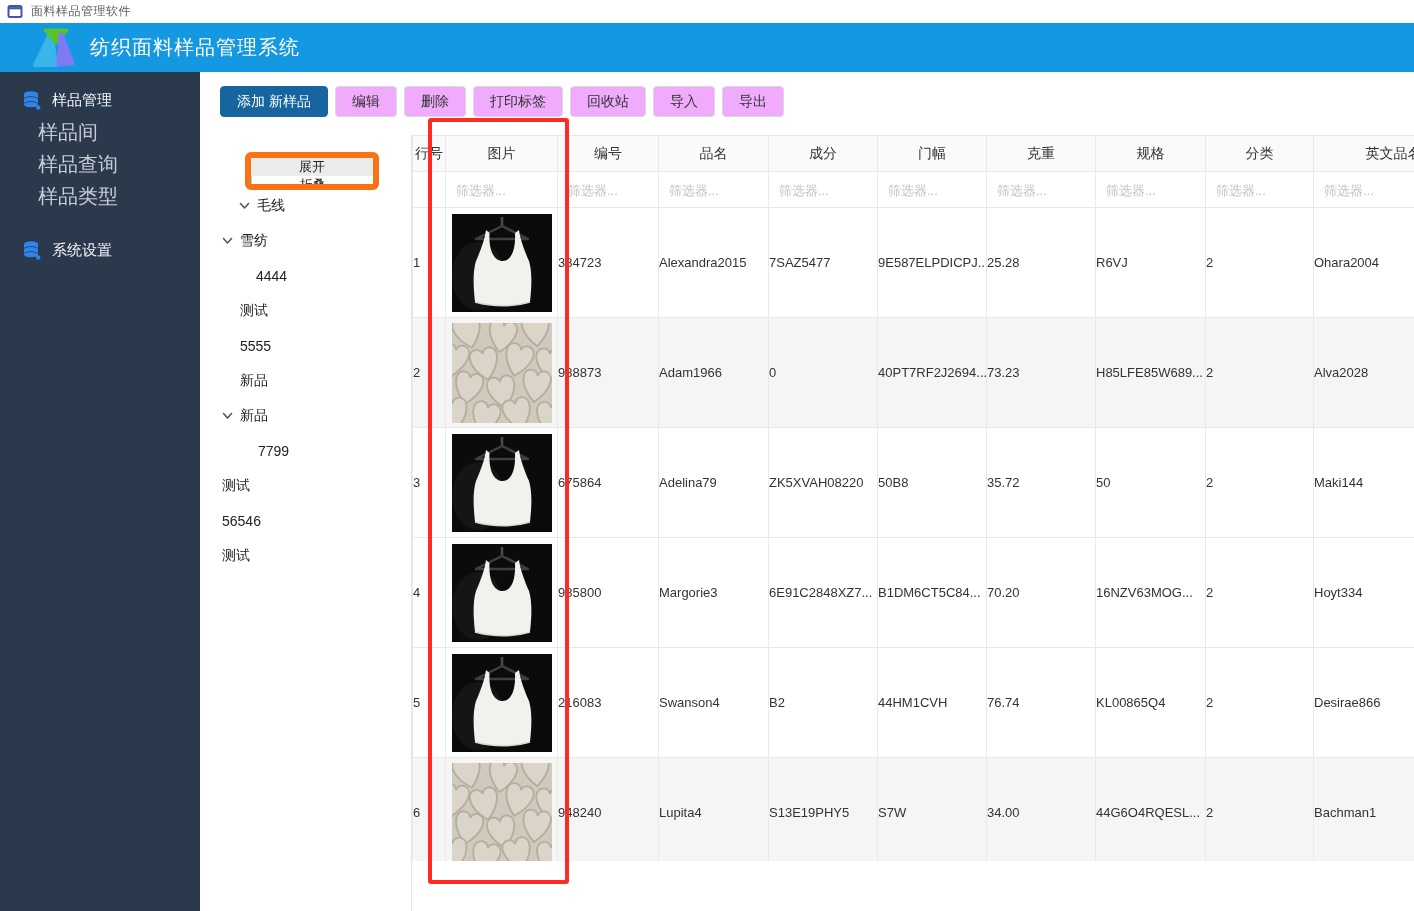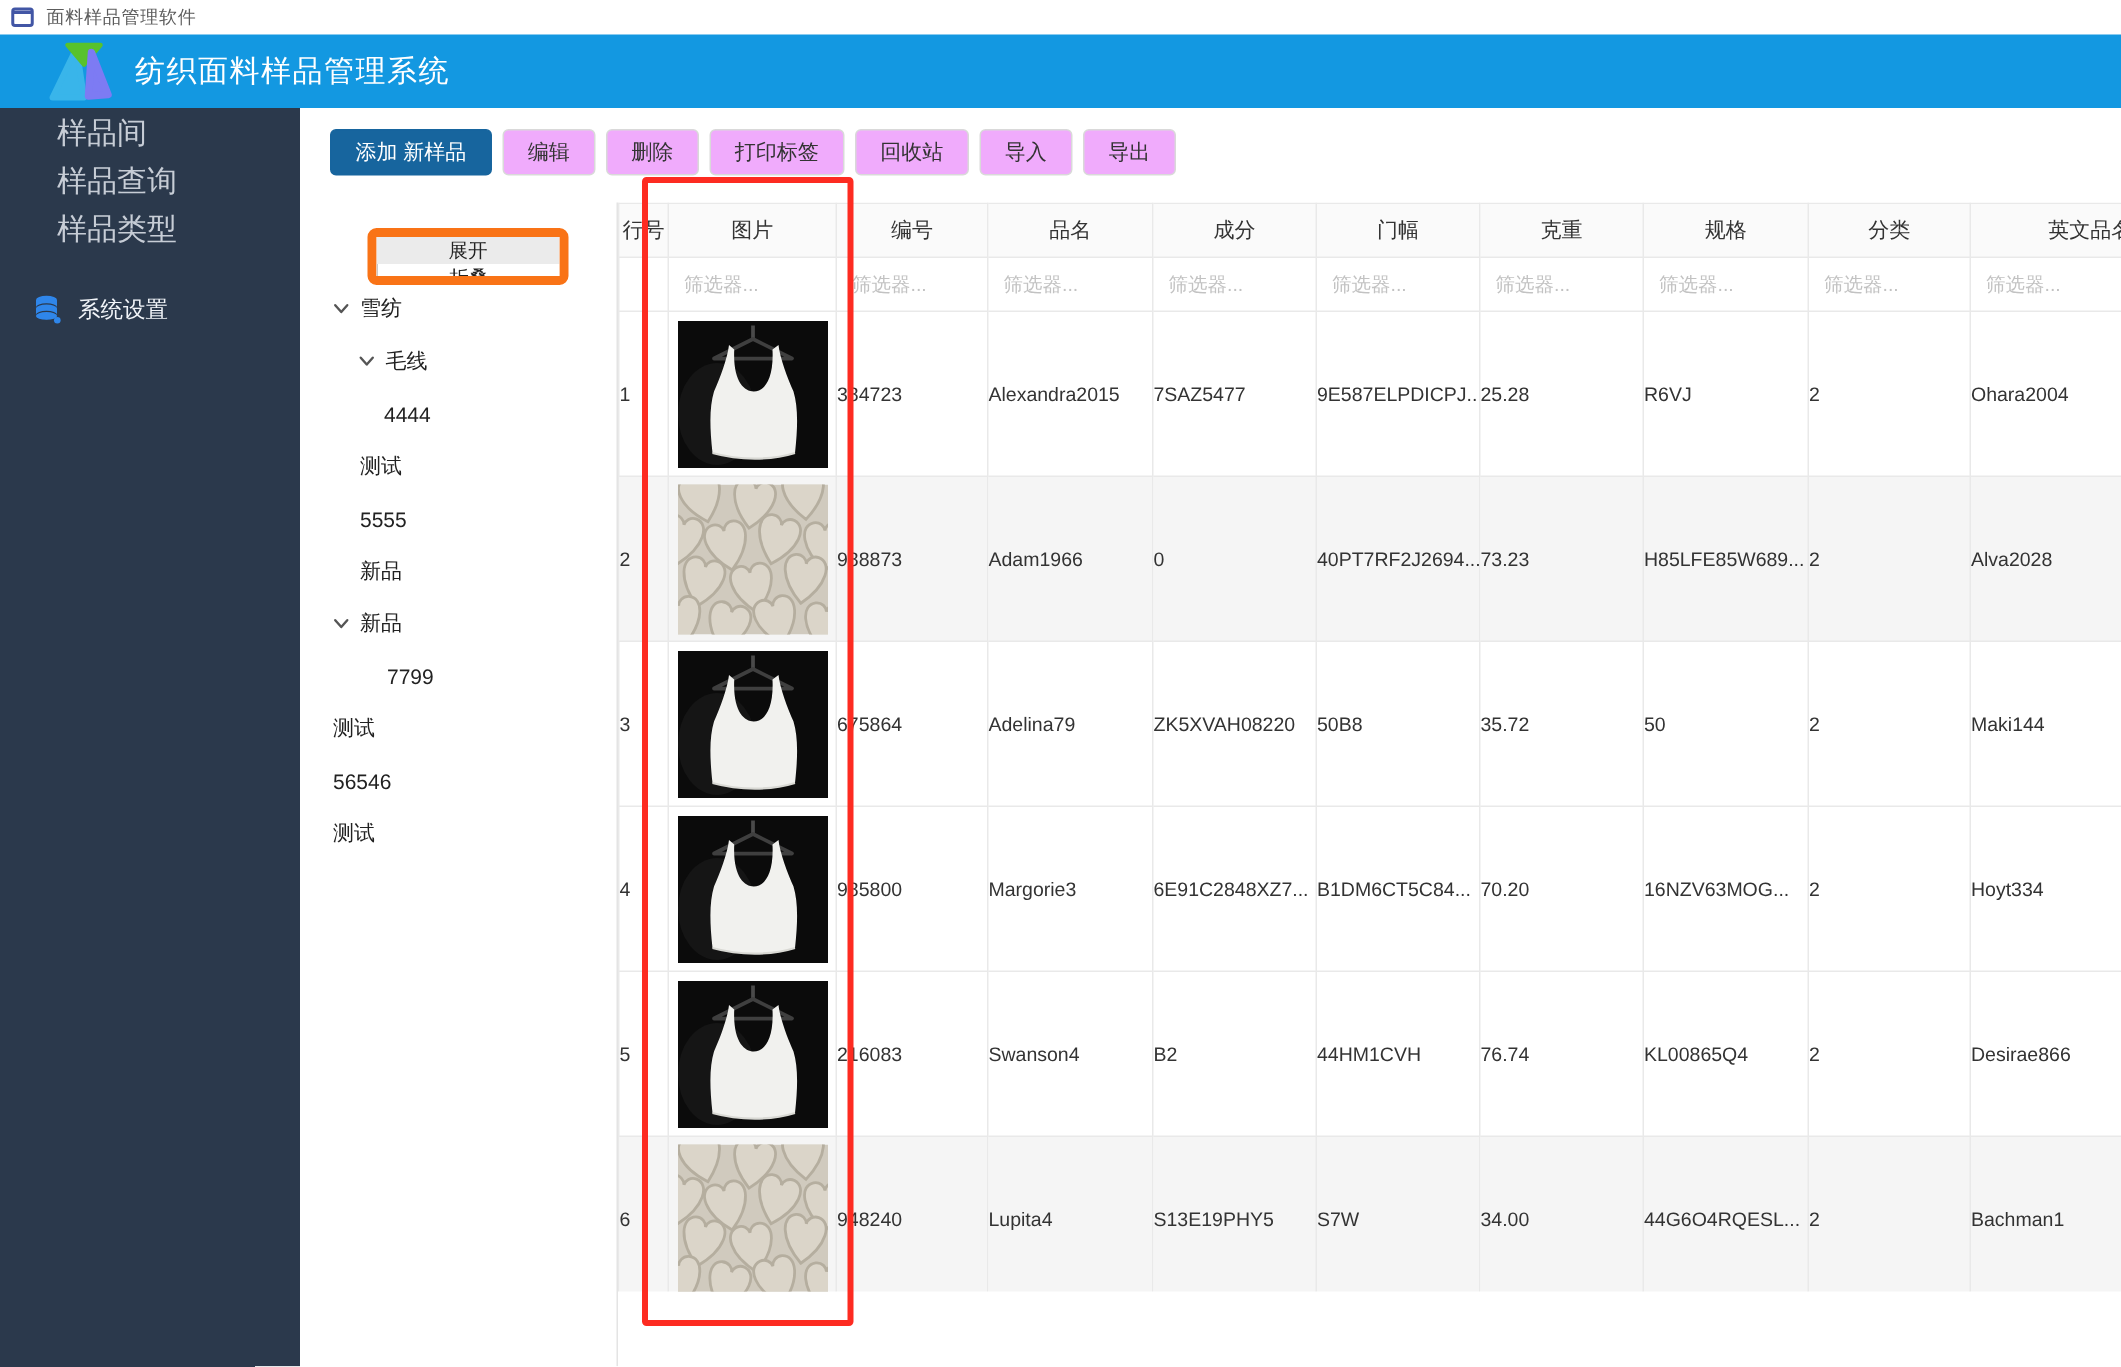--- a/index.html
+++ b/index.html
@@ -85,20 +85,33 @@
       <svg width="46" height="42" viewBox="0 0 46 42">
         <polygon points="5,38 21,5 26,38" fill="#39b5ea" stroke="#39b5ea" stroke-width="4" stroke-linejoin="round"></polygon>
         <polygon points="15,3 37,3 26,16" fill="#58c22c" stroke="#58c22c" stroke-width="3" stroke-linejoin="round"></polygon>
         <polygon points="31,8 42,36 29,37" fill="#7d7bf3" stroke="#7d7bf3" stroke-width="5" stroke-linejoin="round"></polygon>
       </svg>
     </span>
     <span class="app-title">纺织面料样品管理系统</span>
   </div>
 
   <div class="sidebar" id="sidebar">
+      <div class="side-item top">
+        <svg width="19" height="20" viewBox="0 0 19 20">
+    <ellipse cx="9" cy="4" rx="7" ry="2.8" fill="#2f86ea"></ellipse>
+    <path d="M2 4 v5 c0 1.6 3.1 2.8 7 2.8 s7 -1.2 7 -2.8 v-5" fill="#2f86ea"></path>
+    <path d="M2 9 v5 c0 1.6 3.1 2.8 7 2.8 s7 -1.2 7 -2.8 v-5" fill="#2f86ea"></path>
+    <ellipse cx="9" cy="8.8" rx="7" ry="2.6" fill="#2b394c"></ellipse>
+    <ellipse cx="9" cy="9.6" rx="7" ry="2.6" fill="#2f86ea"></ellipse>
+    <ellipse cx="9" cy="13.8" rx="7" ry="2.6" fill="#2b394c"></ellipse>
+    <ellipse cx="9" cy="14.6" rx="7" ry="2.6" fill="#2f86ea"></ellipse>
+    <circle cx="16.2" cy="17.5" r="2.2" fill="#2f86ea"></circle>
+  </svg>
+        <span class="side-label">样品管理</span>
+      </div>
       <div class="side-item sub">
         <span class="side-label">样品间</span>
       </div>
       <div class="side-item sub">
         <span class="side-label">样品查询</span>
       </div>
       <div class="side-item sub">
         <span class="side-label">样品类型</span>
       </div>
       <div class="side-gap"></div>
@@ -122,35 +135,35 @@
       <div class="toolbar-inner" id="toolbar"><button class="tb-btn primary">添加 新样品</button><button class="tb-btn">编辑</button><button class="tb-btn">删除</button><button class="tb-btn">打印标签</button><button class="tb-btn">回收站</button><button class="tb-btn">导入</button><button class="tb-btn">导出</button></div>
     </div>
     <div class="content">
 
       <div class="tree-panel">
         <div class="toggle-group">
           <button class="toggle-btn active">展开</button>
           <button class="toggle-btn">折叠</button>
         </div>
         <div class="tree" id="tree">
-            <div class="tree-node" style="padding-left: 22px;">
-              <span class="chev">
-                <svg width="11" height="8" viewBox="0 0 11 8">
-    <path d="M1.5 1.5 L5.5 6 L9.5 1.5" fill="none" stroke="#555" stroke-width="1.6" stroke-linecap="round" stroke-linejoin="round"></path>
-  </svg>
-              </span>
-              <span class="tree-label">雪纺</span>
-            </div>
             <div class="tree-node" style="padding-left: 39px;">
               <span class="chev">
                 <svg width="11" height="8" viewBox="0 0 11 8">
     <path d="M1.5 1.5 L5.5 6 L9.5 1.5" fill="none" stroke="#555" stroke-width="1.6" stroke-linecap="round" stroke-linejoin="round"></path>
   </svg>
               </span>
               <span class="tree-label">毛线</span>
+            </div>
+            <div class="tree-node" style="padding-left: 22px;">
+              <span class="chev">
+                <svg width="11" height="8" viewBox="0 0 11 8">
+    <path d="M1.5 1.5 L5.5 6 L9.5 1.5" fill="none" stroke="#555" stroke-width="1.6" stroke-linecap="round" stroke-linejoin="round"></path>
+  </svg>
+              </span>
+              <span class="tree-label">雪纺</span>
             </div>
             <div class="tree-node" style="padding-left: 56px;">
               <span class="tree-label">4444</span>
             </div>
             <div class="tree-node" style="padding-left: 40px;">
               <span class="tree-label">测试</span>
             </div>
             <div class="tree-node" style="padding-left: 40px;">
               <span class="tree-label">5555</span>
             </div>

